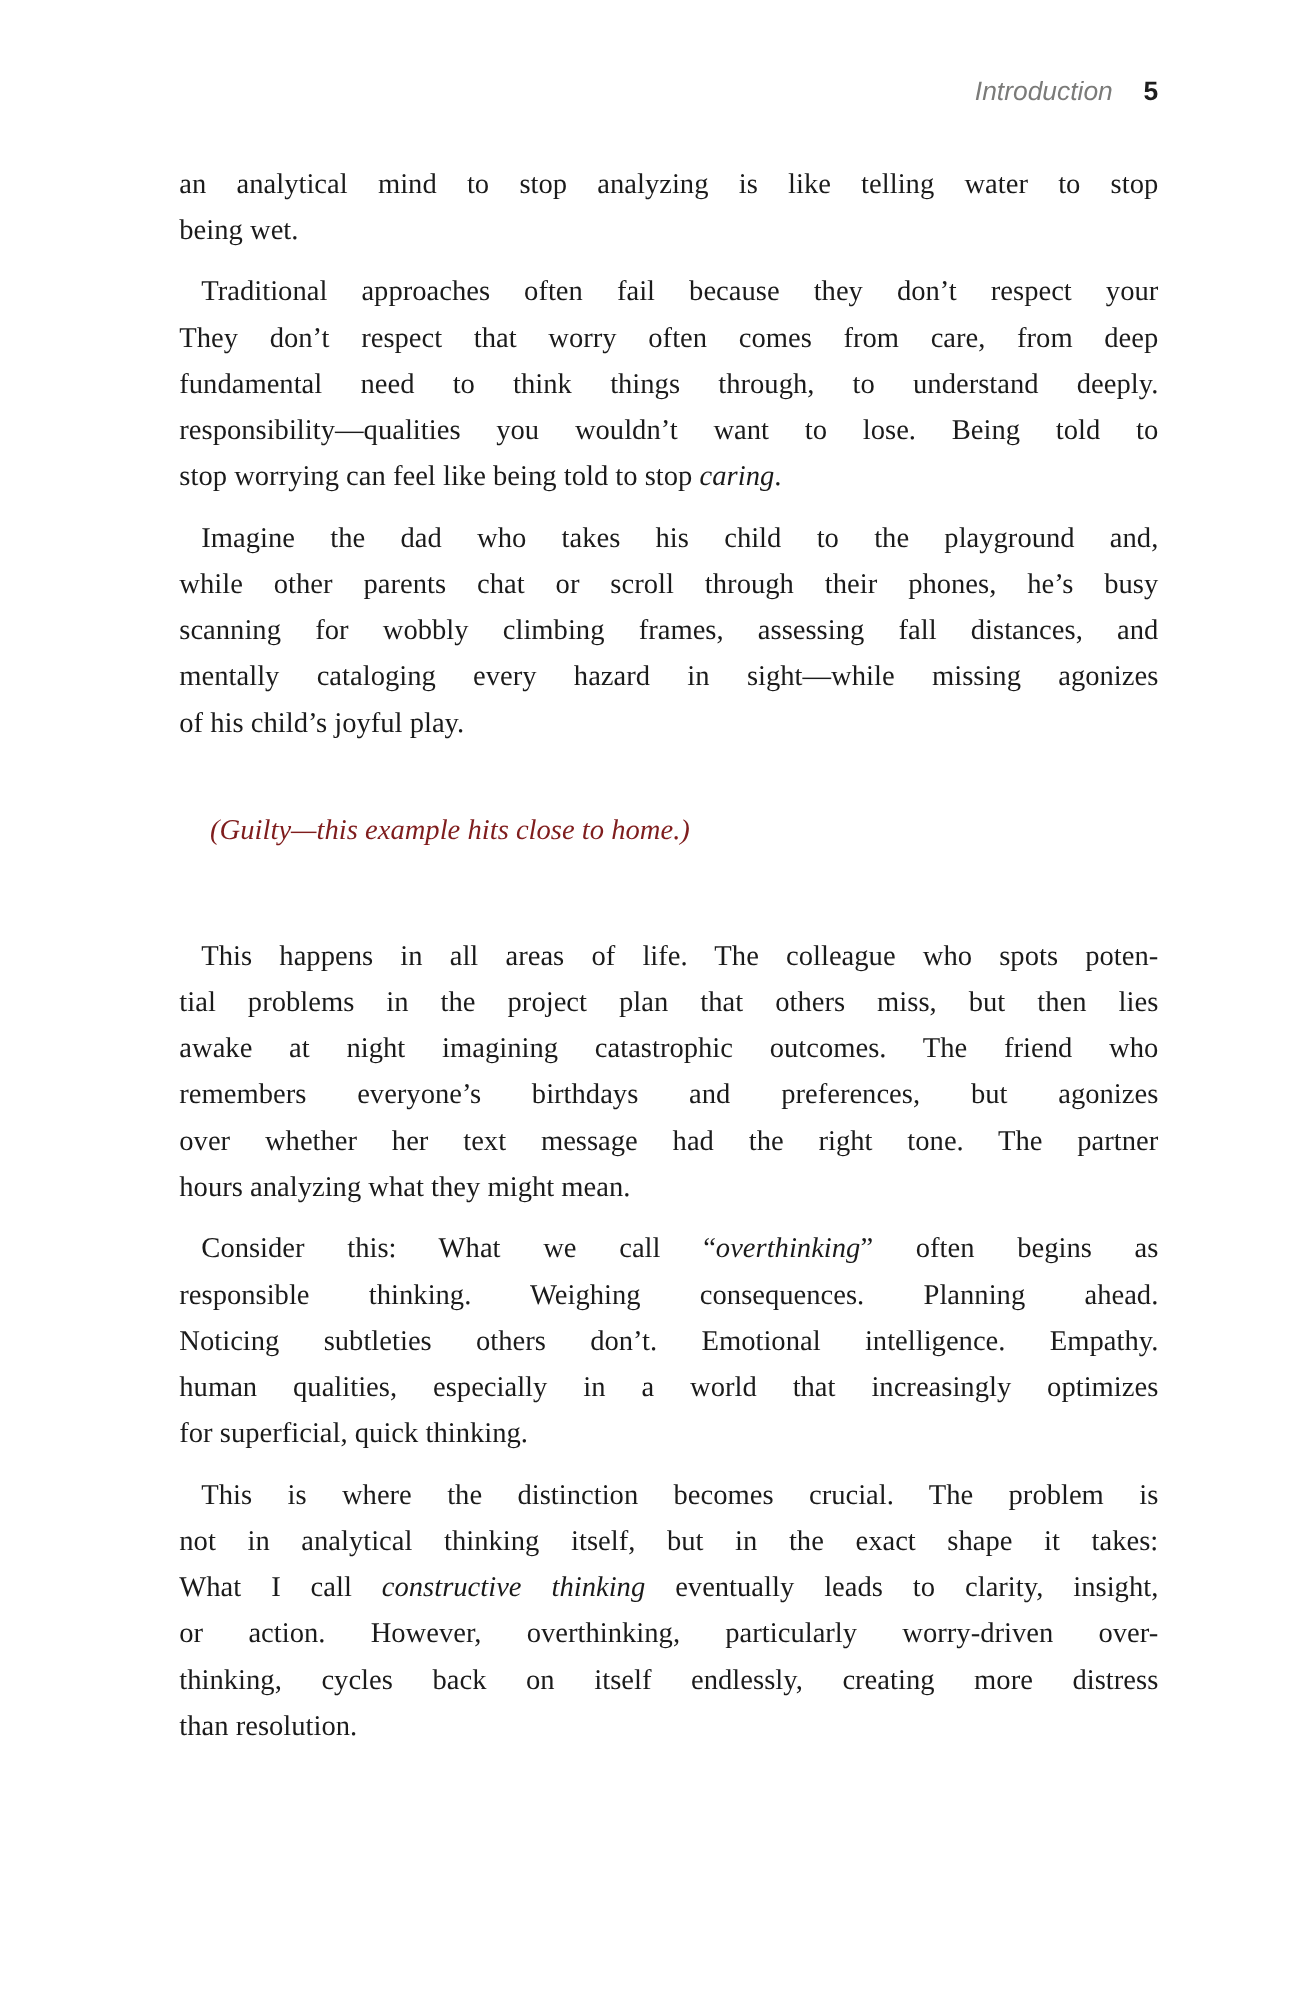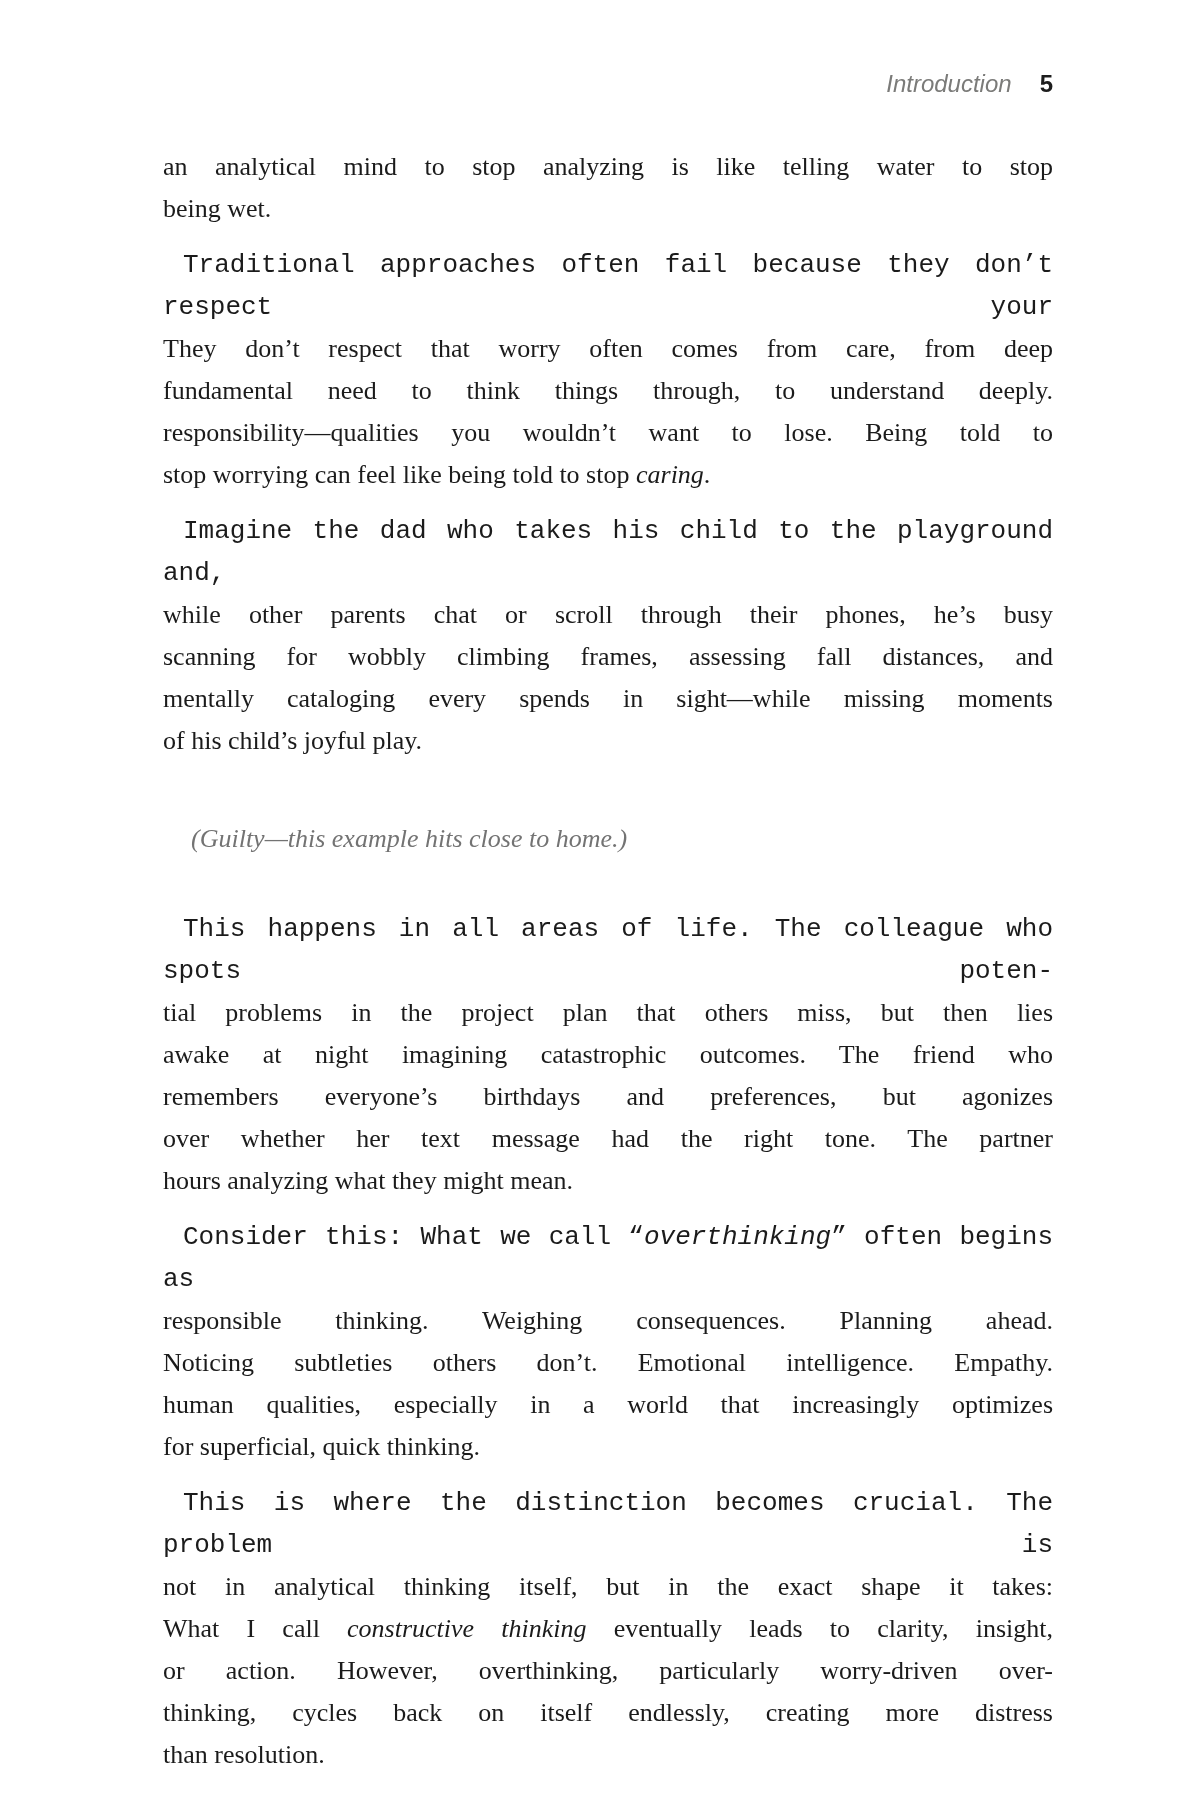--- a/index.html
+++ b/index.html
@@ -41,36 +41,35 @@
   }
   .page-body {
     color: #1b1b1b;
     font-size: 26px;
     line-height: 42px;
   }
   .para { margin: 0; }
   .para + .para.body { margin-top: 14px; }
   .para.quote {
     margin-top: 56px;
-    margin-bottom: 48px;
+    margin-bottom: 72px;
     padding-left: 28px;
-    color: #737373;
+    color: #7f1d1d;
     font-style: italic;
   }
   .line {
     text-align: justify;
     text-align-last: justify;
   }
   .line.lastline {
     text-align: right;
     text-align-last: left;
   }
   .para.indent .line.firstline {
     text-indent: 20px;
-    font-family: Liberation Mono, monospace;
   }
   .it { font-style: italic; }
 </style>
 </head>
 <body>
 
 <div class="page">
   <div class="column">
     <div class="running-header">
       <span class="section">Introduction</span><span class="pagenum">5</span>
@@ -84,21 +83,21 @@
           <div class="line firstline"><span>Traditional approaches often fail because they don’t respect your</span></div>
           <div class="line"><span>They don’t respect that worry often comes from care, from deep</span></div>
           <div class="line"><span>fundamental need to think things through, to understand deeply.</span></div>
           <div class="line"><span>responsibility—qualities you wouldn’t want to lose. Being told to</span></div>
           <div class="line lastline"><span>stop worrying can feel like being told to stop </span><span class="it">caring</span><span>.</span></div>
         </div>
         <div class="para body indent">
           <div class="line firstline"><span>Imagine the dad who takes his child to the playground and,</span></div>
           <div class="line"><span>while other parents chat or scroll through their phones, he’s busy</span></div>
           <div class="line"><span>scanning for wobbly climbing frames, assessing fall distances, and</span></div>
-          <div class="line"><span>mentally cataloging every spends in sight—while missing moments</span></div>
+          <div class="line"><span>mentally cataloging every hazard in sight—while missing agonizes</span></div>
           <div class="line lastline"><span>of his child’s joyful play.</span></div>
         </div>
         <div class="para quote">
           <div class="line firstline lastline"><span class="it">(Guilty—this example hits close to home.)</span></div>
         </div>
         <div class="para body indent">
           <div class="line firstline"><span>This happens in all areas of life. The colleague who spots poten-</span></div>
           <div class="line"><span>tial problems in the project plan that others miss, but then lies</span></div>
           <div class="line"><span>awake at night imagining catastrophic outcomes. The friend who</span></div>
           <div class="line"><span>remembers everyone’s birthdays and preferences, but agonizes</span></div>

